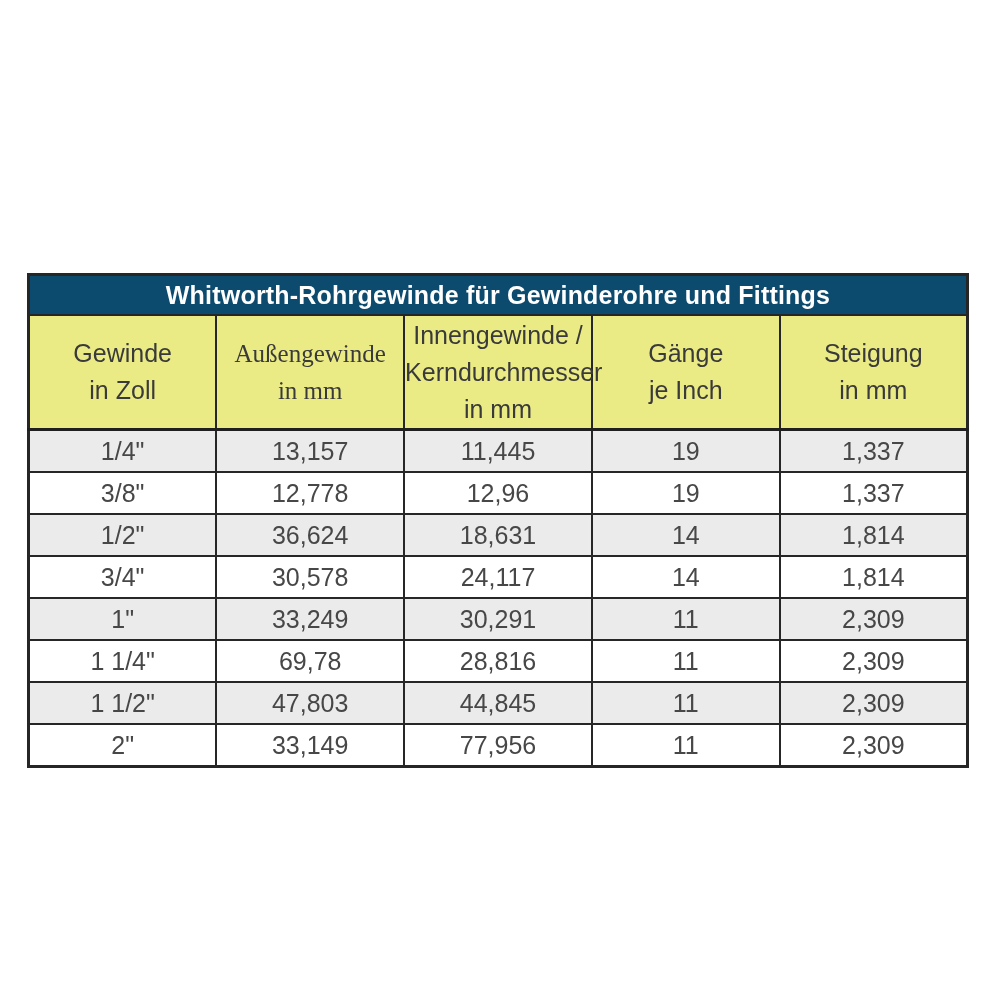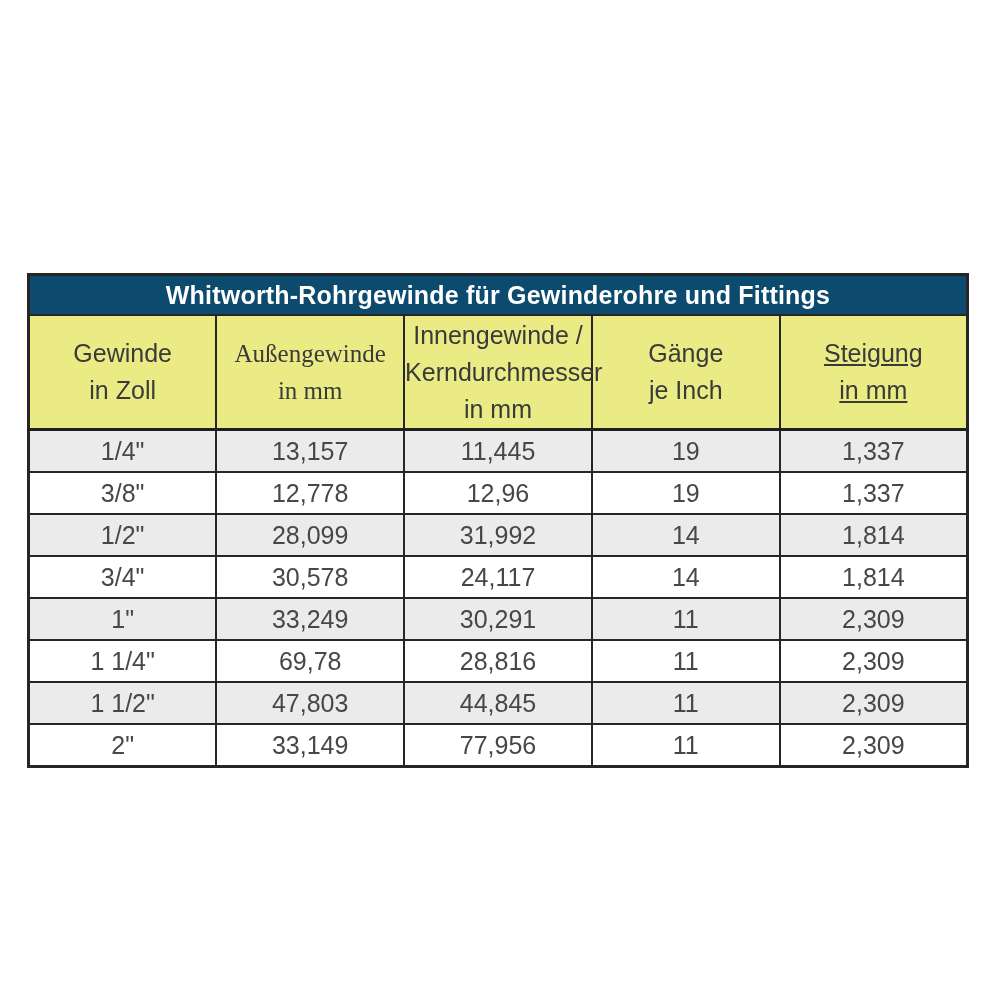--- a/index.html
+++ b/index.html
@@ -58,21 +58,21 @@
     background: #ffffff;
   }
   .data-row.alt td {
     background: #ebebeb;
   }
   
   .col-zoll   { width: 18.1%; }
   .col-aussen { width: 23.5%; font-family: Liberation Serif, serif; }
   .col-innen  { width: 25.1%; }
   .col-gaenge { width: 16.8%; }
-  .col-steig  { width: 16.5%; text-decoration: underline; }
+  .col-steig  { width: 16.5%; }
 </style>
 </head>
 <body>
 
 <div class="page">
   <table class="thread-table">
     <thead>
       <tr>
         <th class="title-cell" colspan="5">Whitworth-Rohrgewinde für Gewinderohre und Fittings</th>
       </tr>
@@ -100,22 +100,22 @@
         </tr>
         <tr class="data-row">
           <td>3/8"</td>
           <td>12,778</td>
           <td>12,96</td>
           <td>19</td>
           <td>1,337</td>
         </tr>
         <tr class="data-row alt">
           <td>1/2"</td>
-          <td>28,099</td>
-          <td>31,992</td>
+          <td>36,624</td>
+          <td>18,631</td>
           <td>14</td>
           <td>1,814</td>
         </tr>
         <tr class="data-row">
           <td>3/4"</td>
           <td>30,578</td>
           <td>24,117</td>
           <td>14</td>
           <td>1,814</td>
         </tr>

